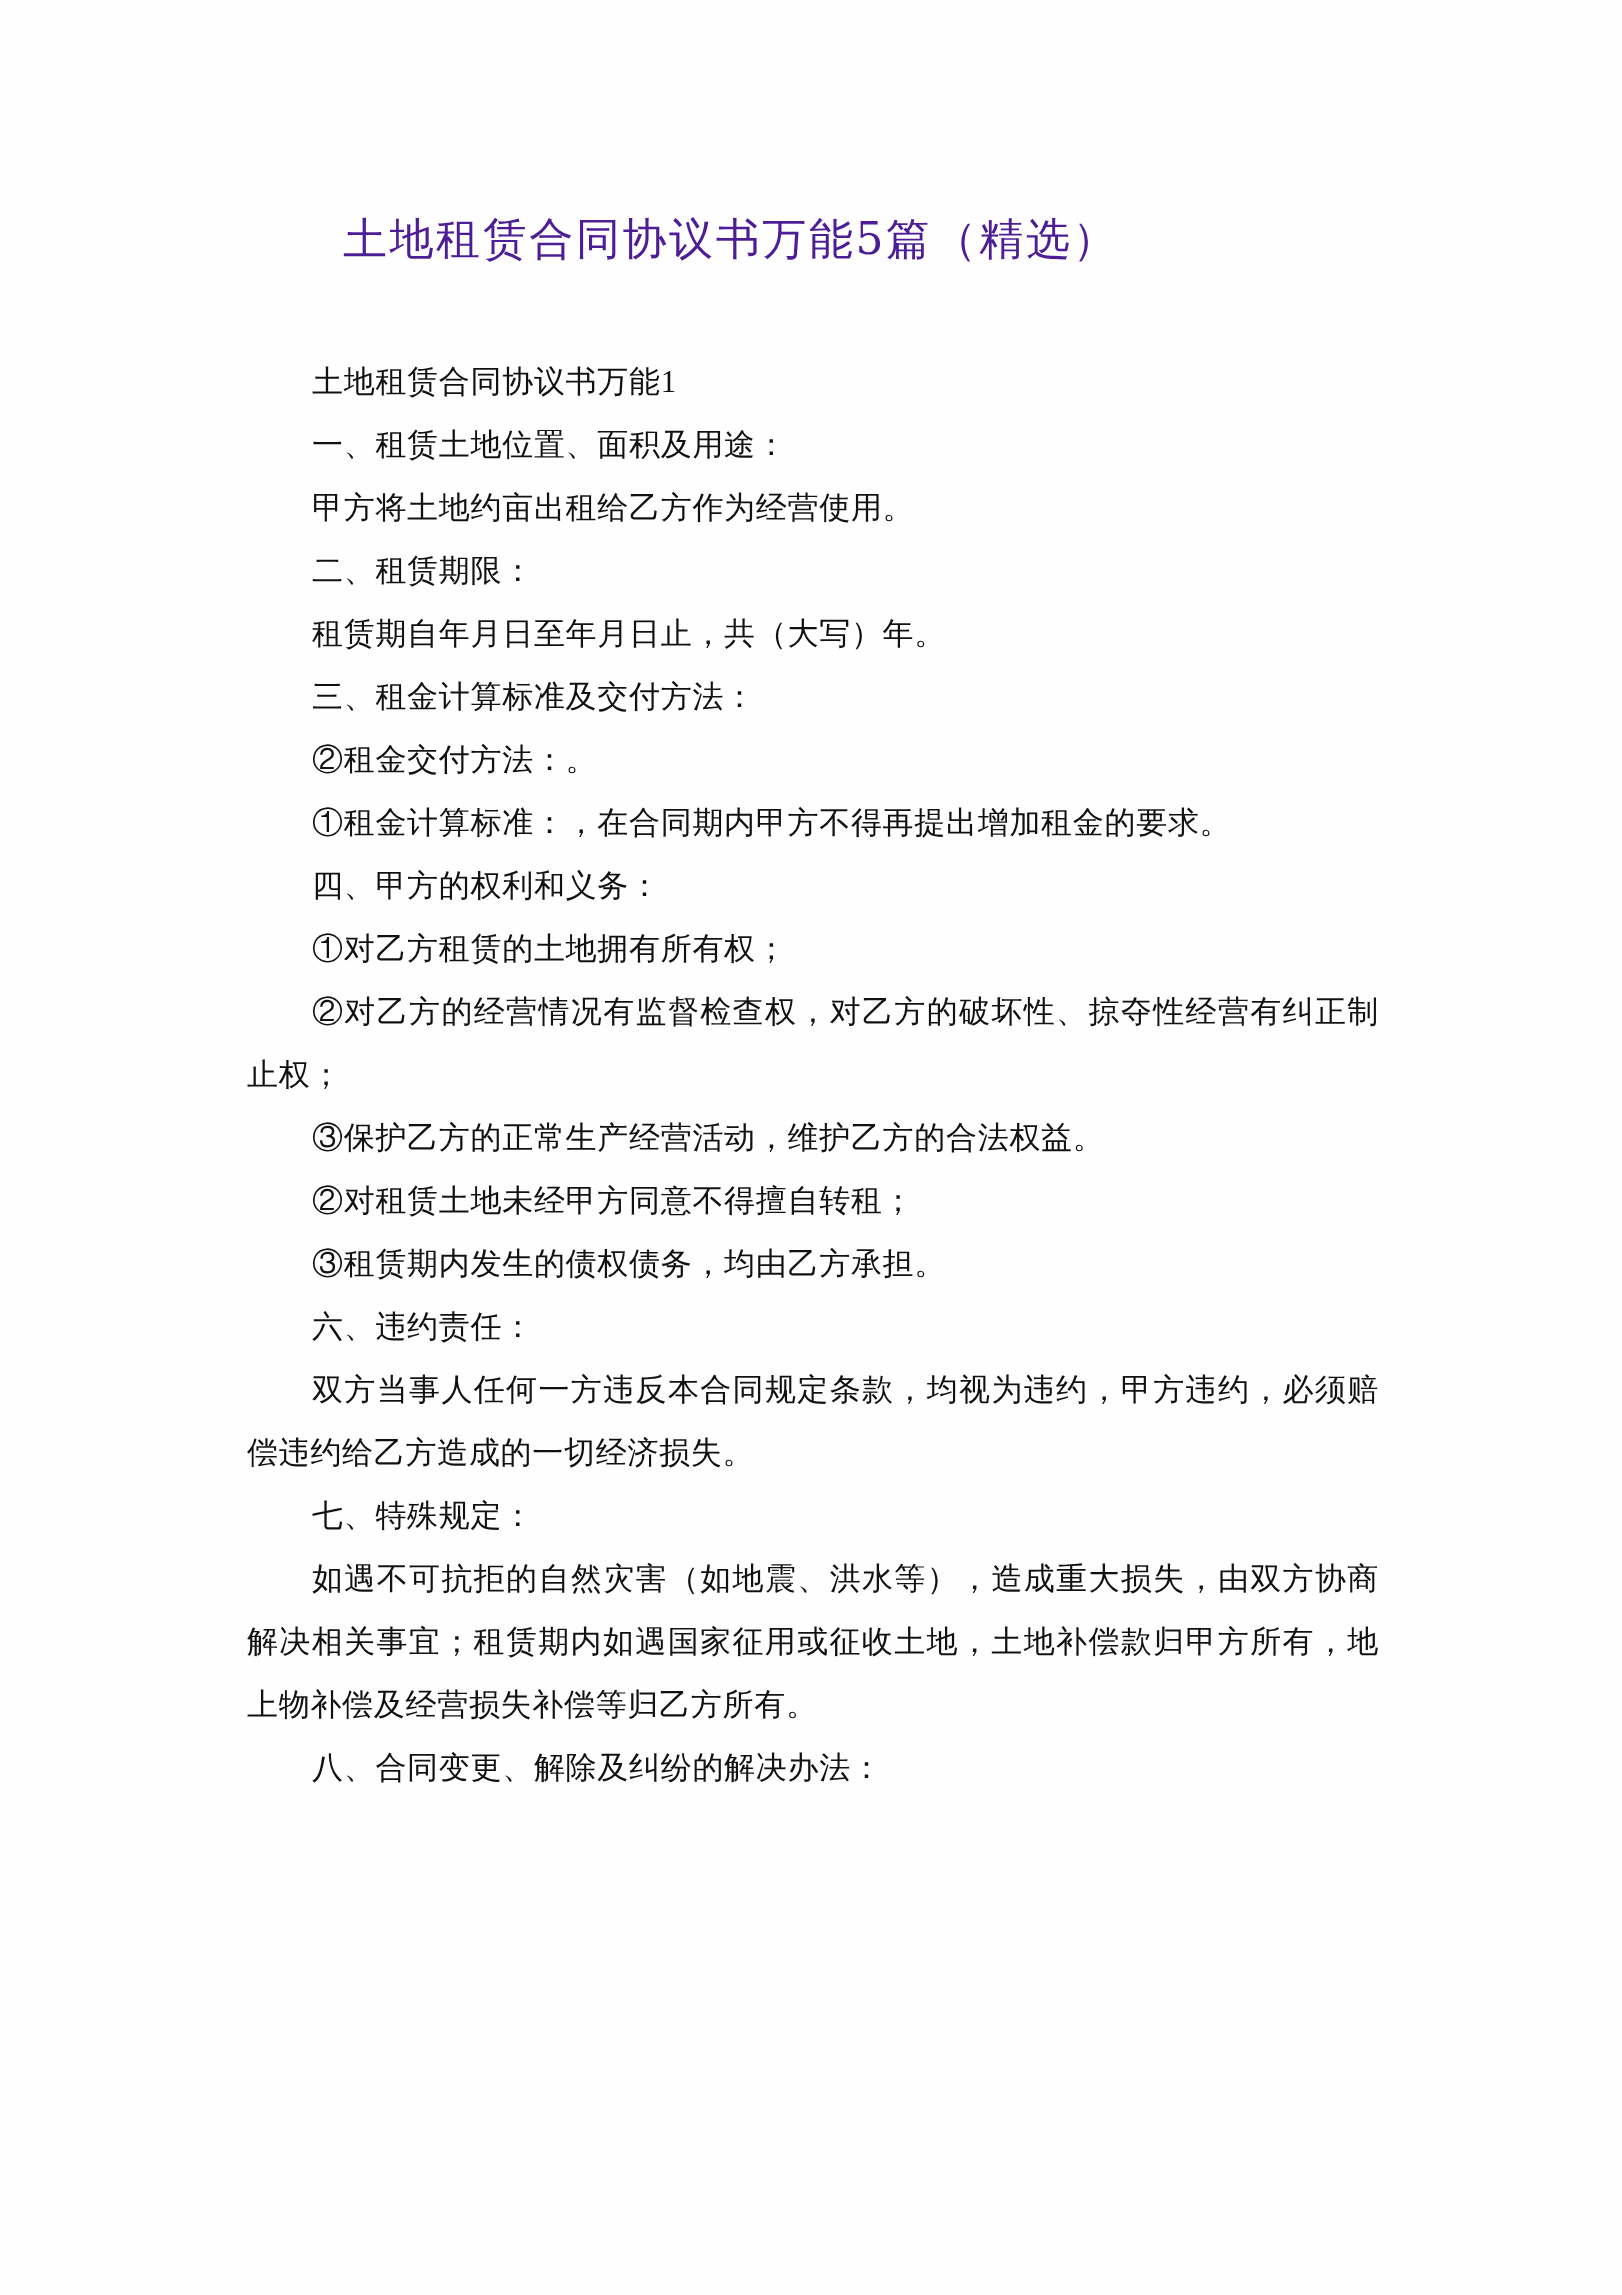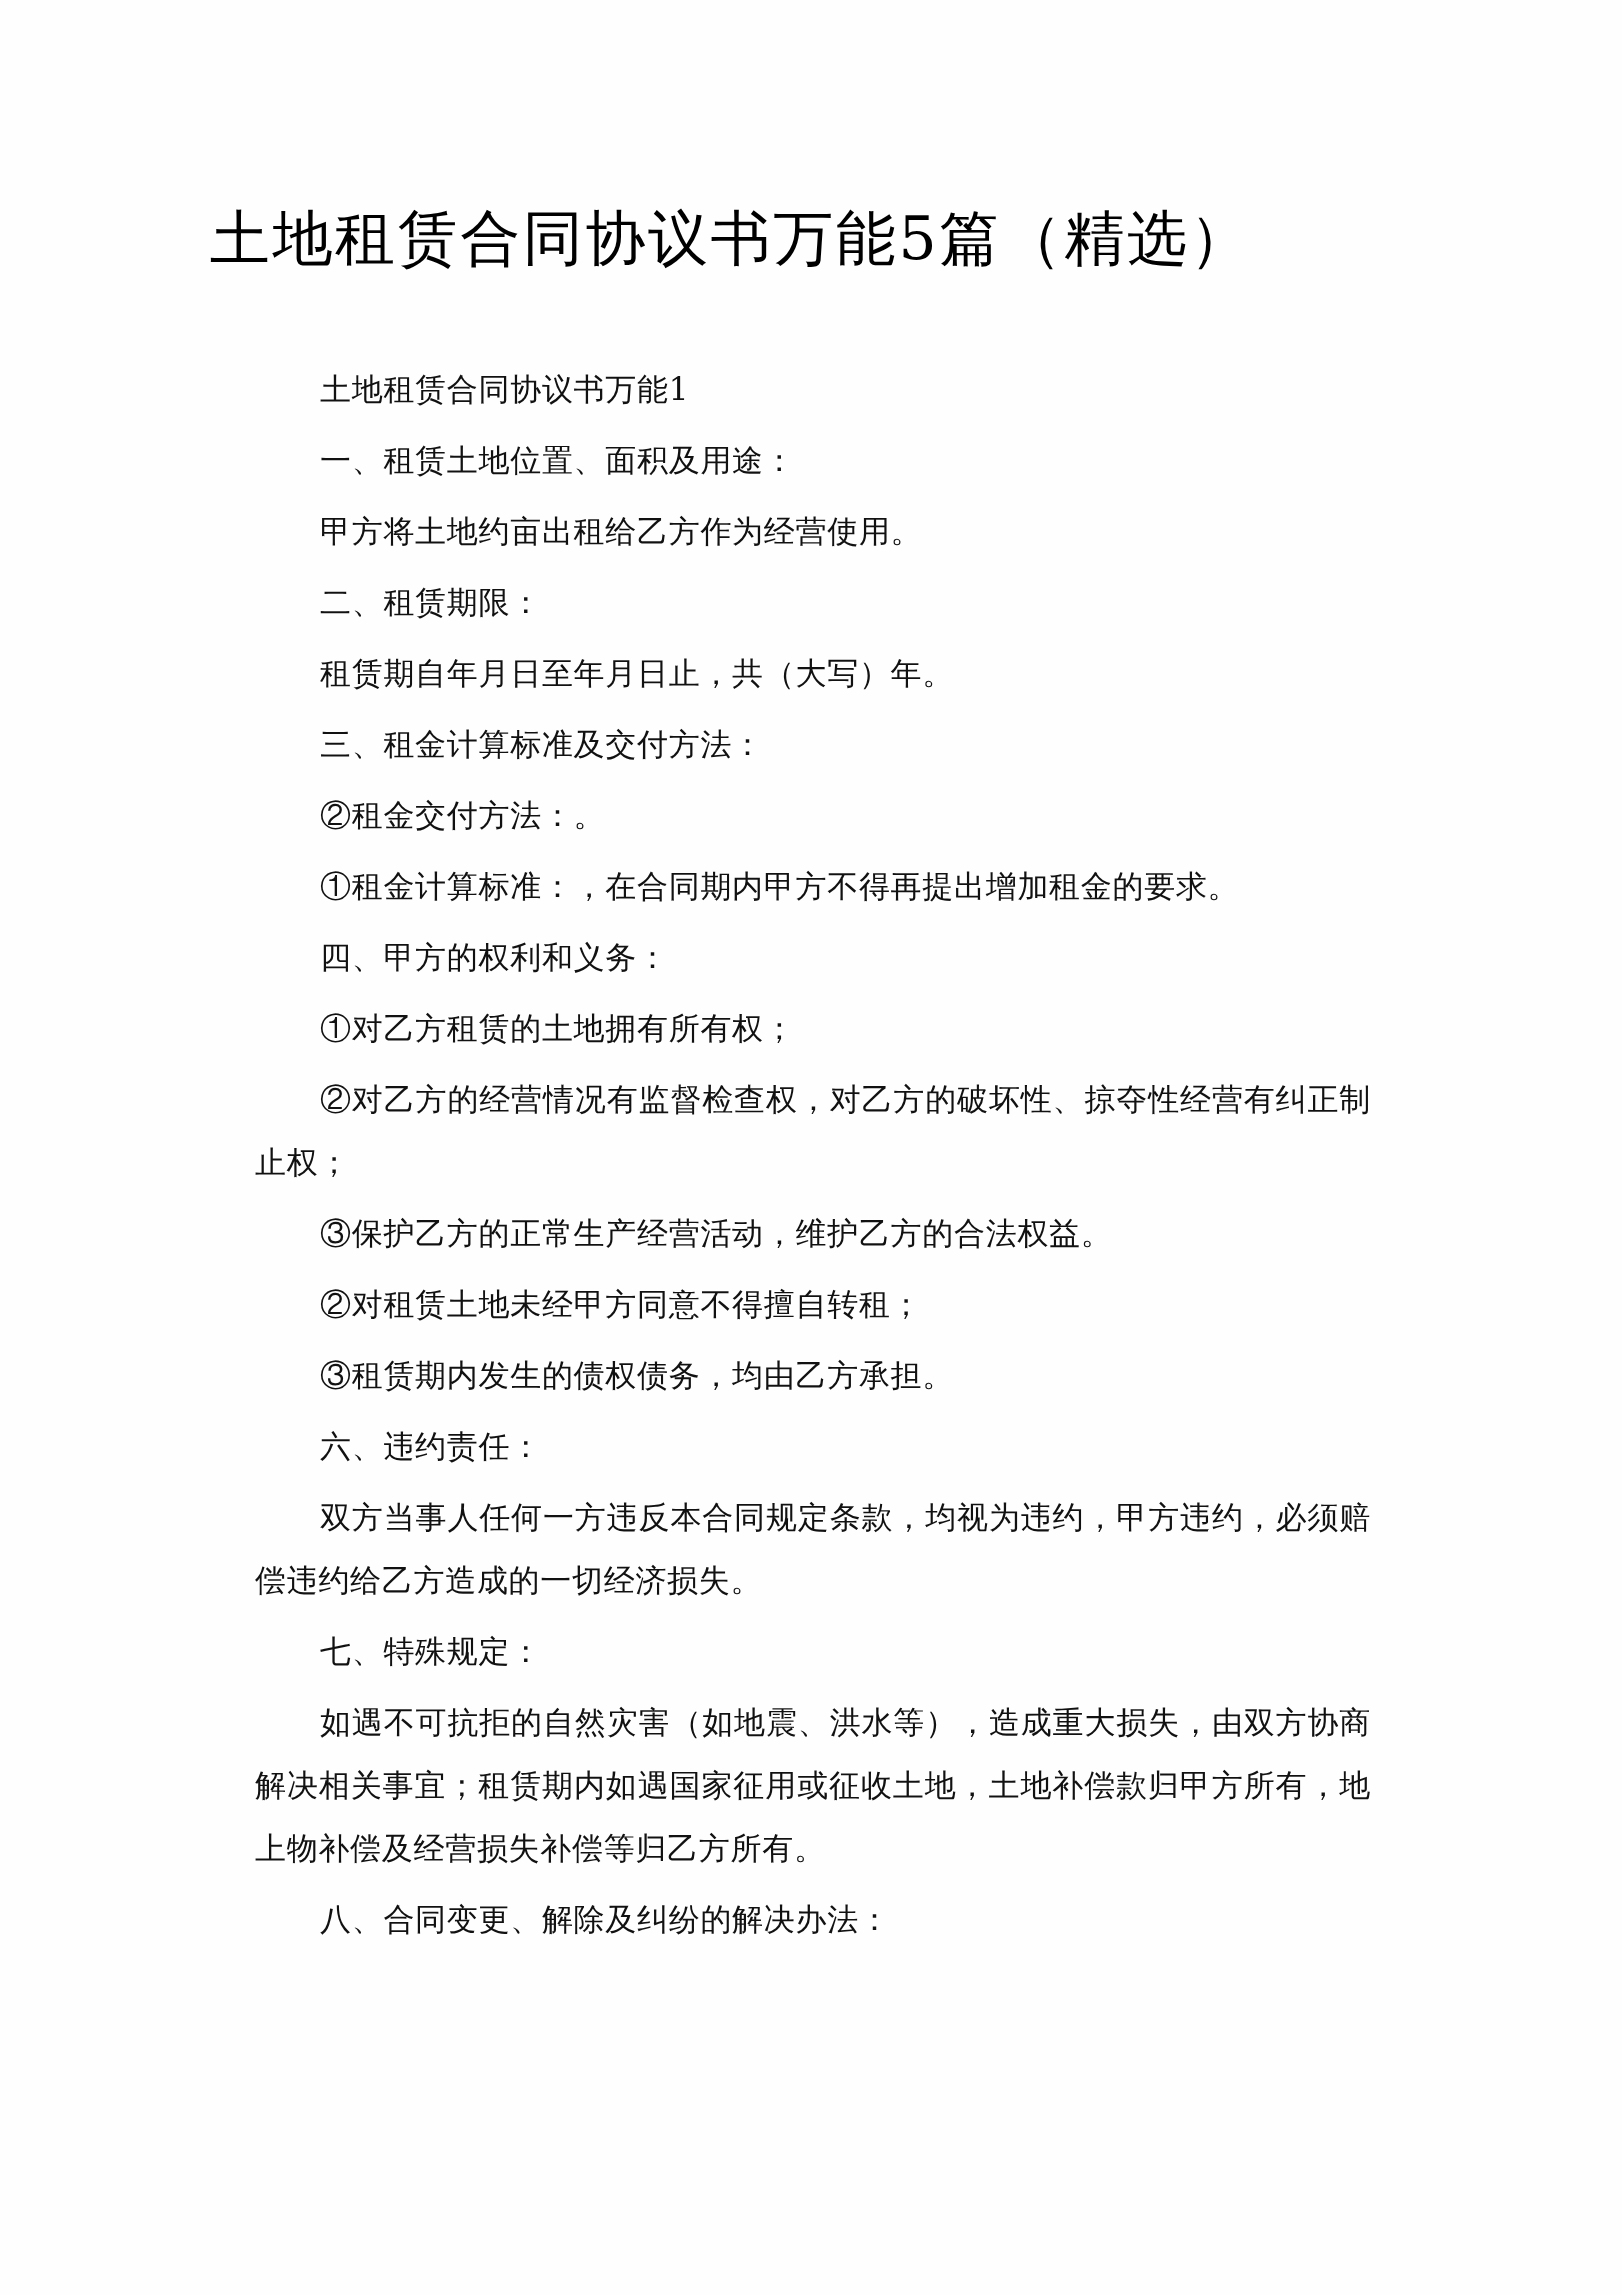--- a/index.html
+++ b/index.html
@@ -20,40 +20,41 @@
       left: 0; top: 0;
       width: 1623px; height: 2295px;
       background: #fefefe;
     }
     .title {
       position: absolute;
       left: 0;
       top: 196px;
       width: 1462px;
       text-align: center;
-      font-size: 60px;
+      font-size: 44px;
       line-height: 85px;
       letter-spacing: 2.6px;
       font-family: "DejaVu Serif", "Liberation Serif", serif;
-      color: #000000;
+      color: #4c1d95;
     }
     .body {
       position: absolute;
       left: 247px;
       top: 350px;
       width: 1132px;
     }
     .p {
       font-size: 31px;
       line-height: 63px;
-      margin: 8px;
+      margin: 0;
       text-indent: 65px;
       text-align: justify;
       letter-spacing: 0.7px;
       white-space: normal;
+      font-family: Liberation Serif, serif;
     }
   </style>
 </head>
 <body>
 
 <div class="page">
   <div class="title">土地租赁合同协议书万能5篇（精选）</div>
 
   <div class="body">
     <p class="p">土地租赁合同协议书万能1</p>

